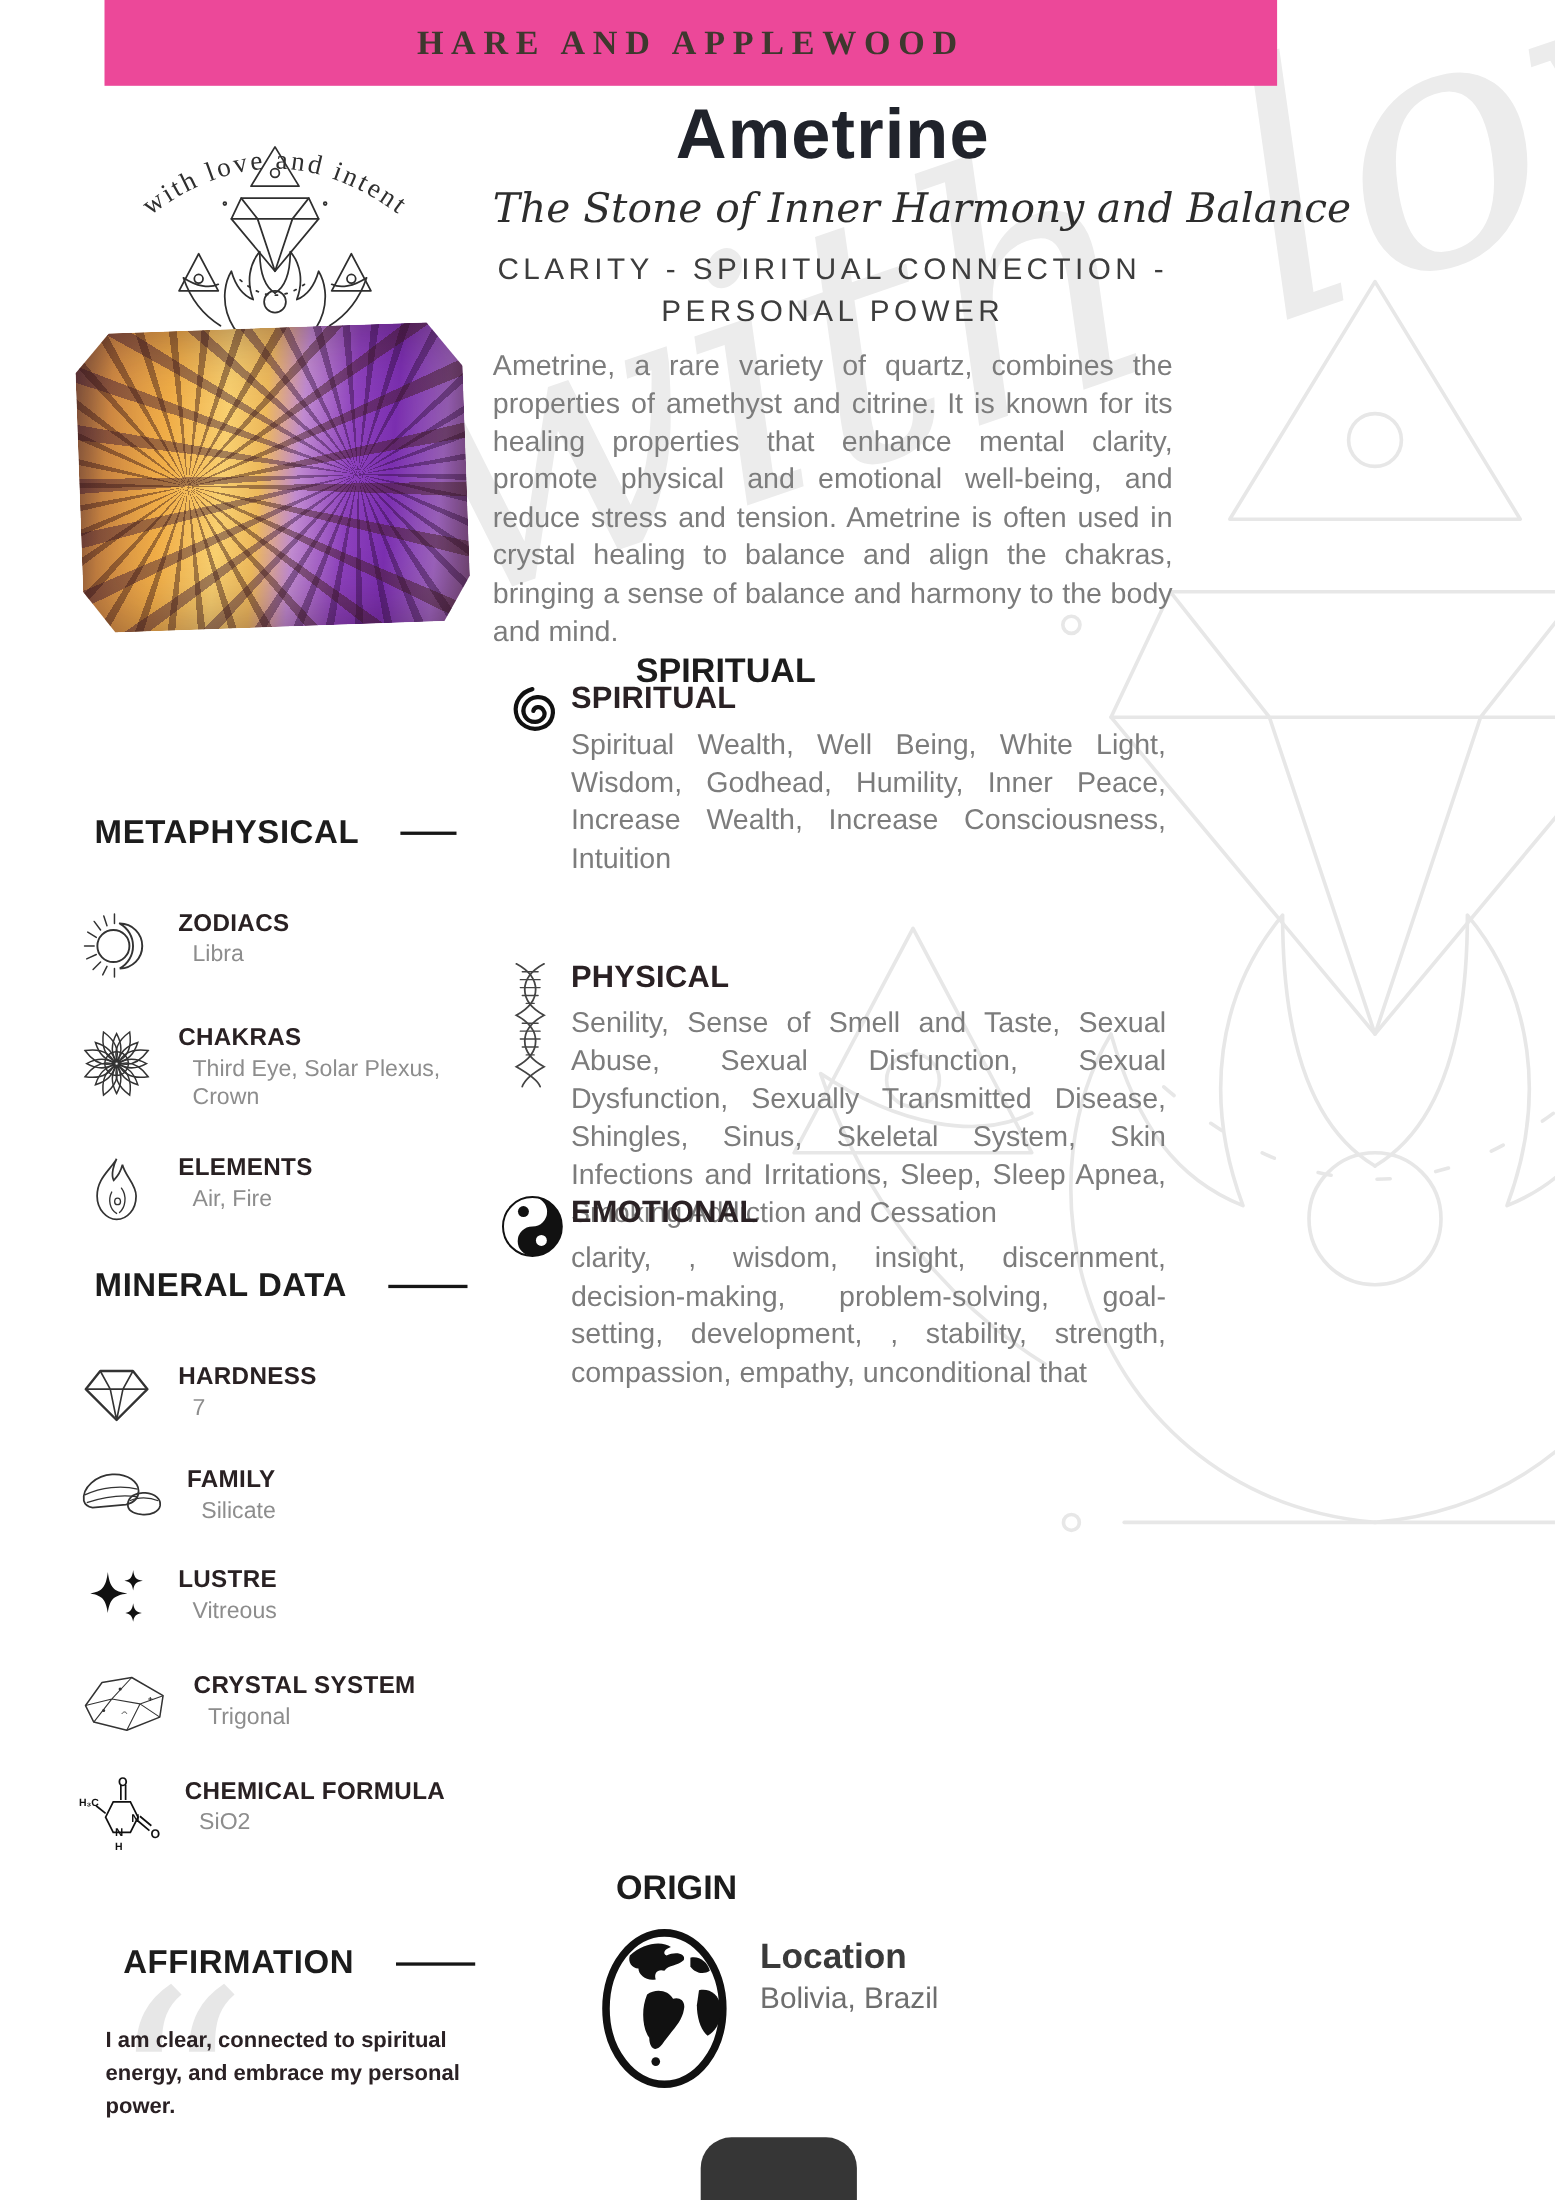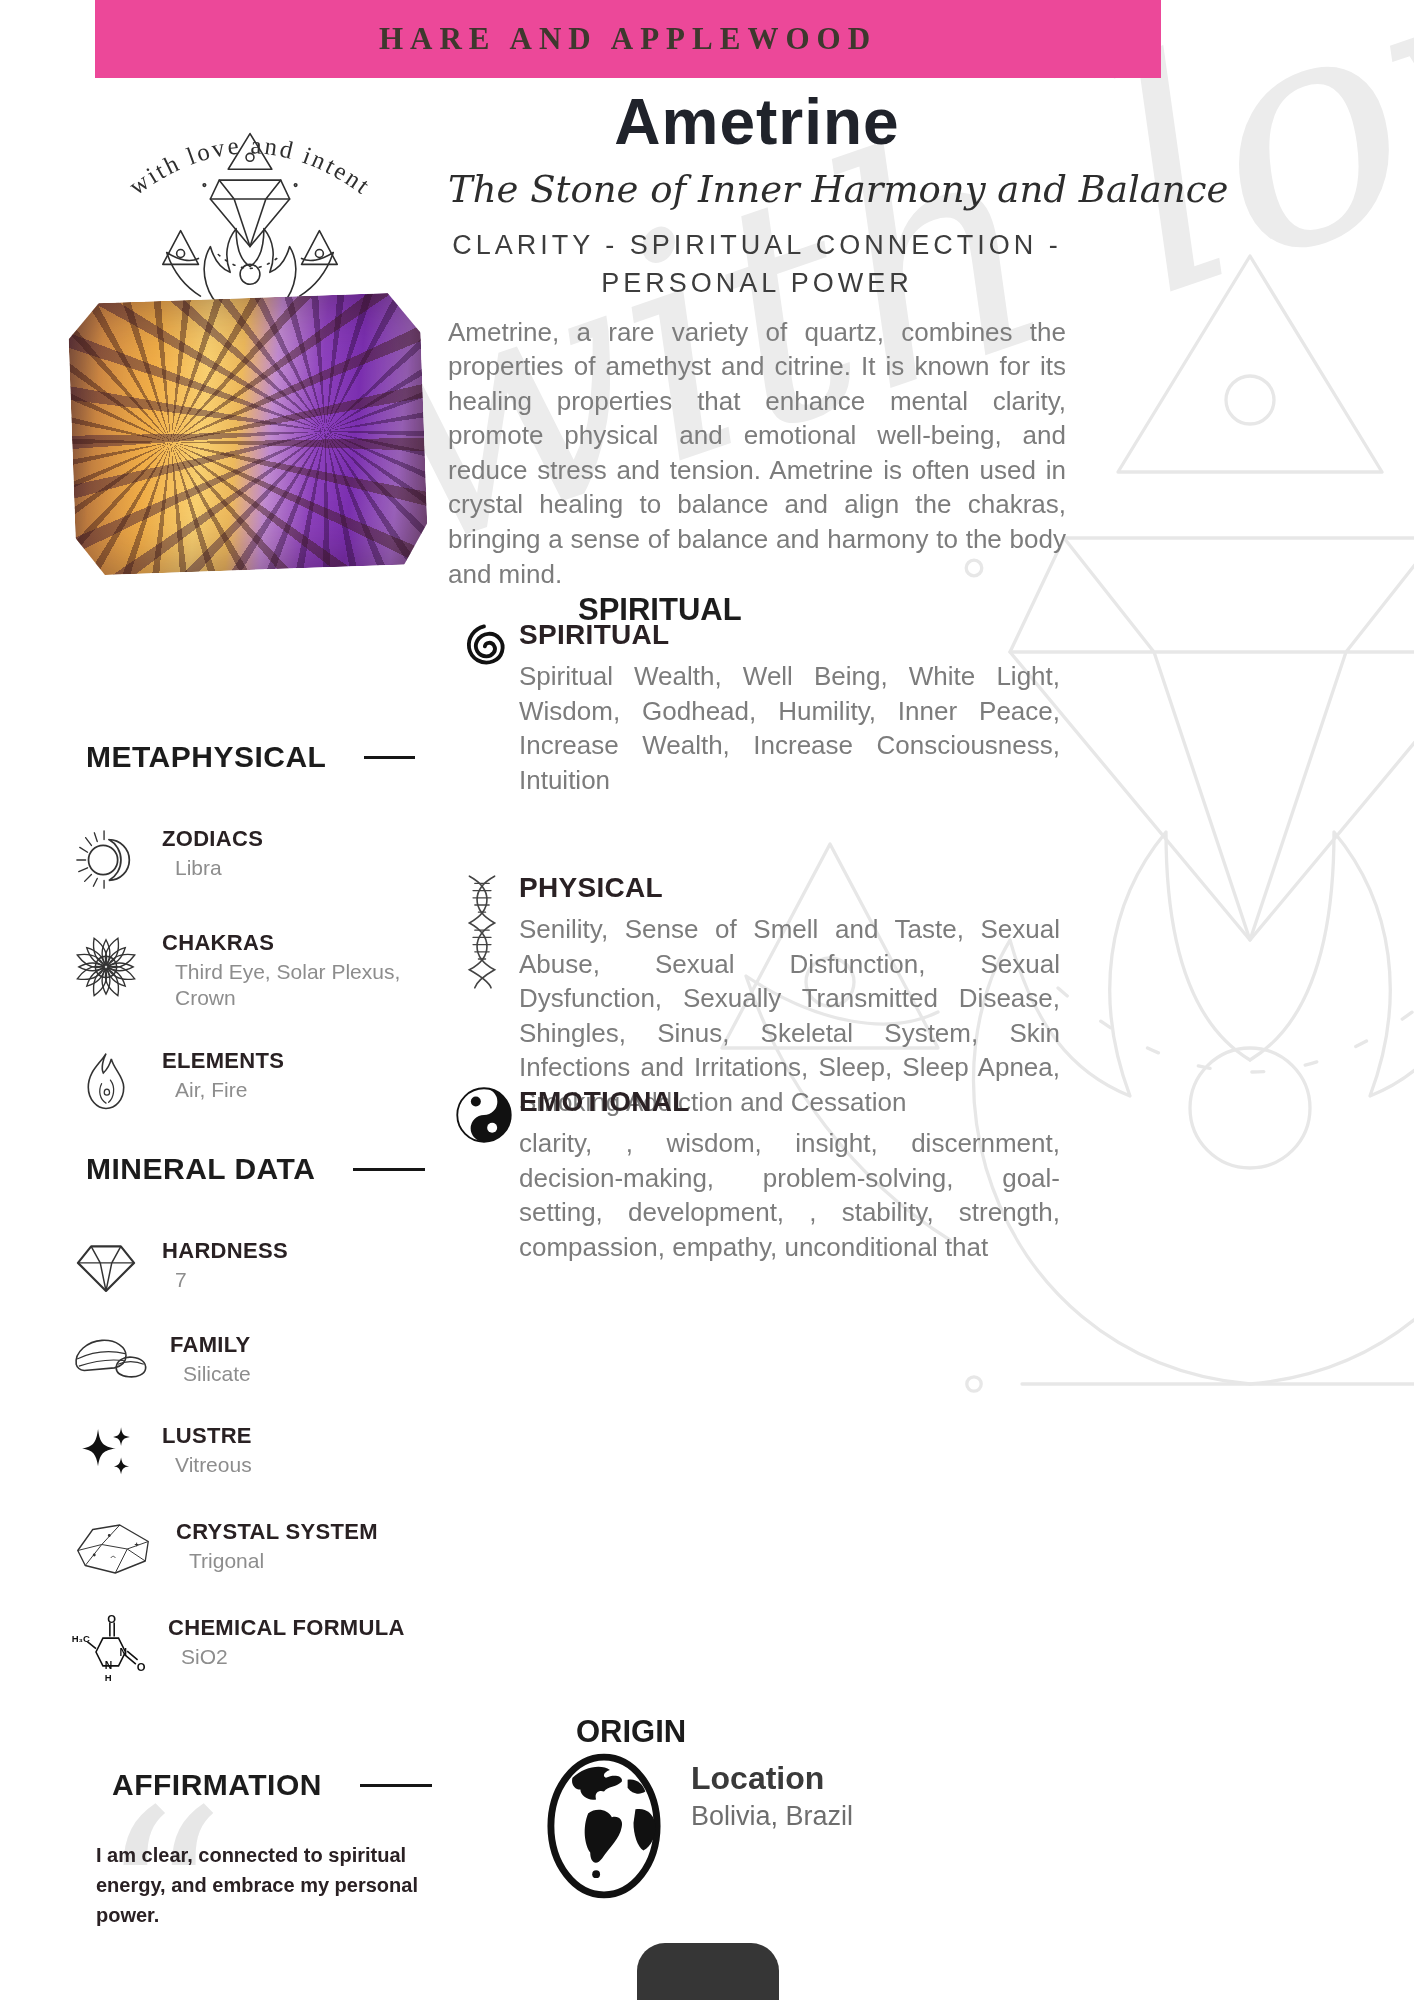--- a/index.html
+++ b/index.html
@@ -67,21 +67,21 @@
   .prop-sec .ic{position:absolute;left:0;top:0;}
   .prop-sec .body{margin-left:64px;}
   .prop-sec h3{margin:0;font-size:28px;font-weight:800;color:#2a2124;letter-spacing:.3px;}
   .prop-sec .txt{margin-top:8px;font-size:26px;color:#7c7c7c;line-height:1.33;text-align:justify;}
   #sec-spiritual{left:455px;top:619px;}
   #sec-physical{left:455px;top:872px;}
   #sec-emotional{left:455px;top:1086px;}
 
   
   #origin-head{left:560px;top:1698px;}
-  #origin-head h2{margin:16px;font-size:31px;font-weight:800;color:#1c1c1c;}
+  #origin-head h2{margin:0;font-size:31px;font-weight:800;color:#1c1c1c;}
   #origin-row{left:545px;top:1752px;display:flex;align-items:flex-start;}
   #origin-row .otext{margin-left:28px;margin-top:8px;}
   #origin-label{font-size:32px;font-weight:800;color:#3a3a3a;}
   #origin-value{font-size:27px;color:#6e6e6e;margin-top:4px;}
 
   
   #bottom-tab{left:637px;top:1943px;width:142px;height:57px;background:#363636;
     border-radius:28px 28px 0 0;}
 
   svg{display:block;}

